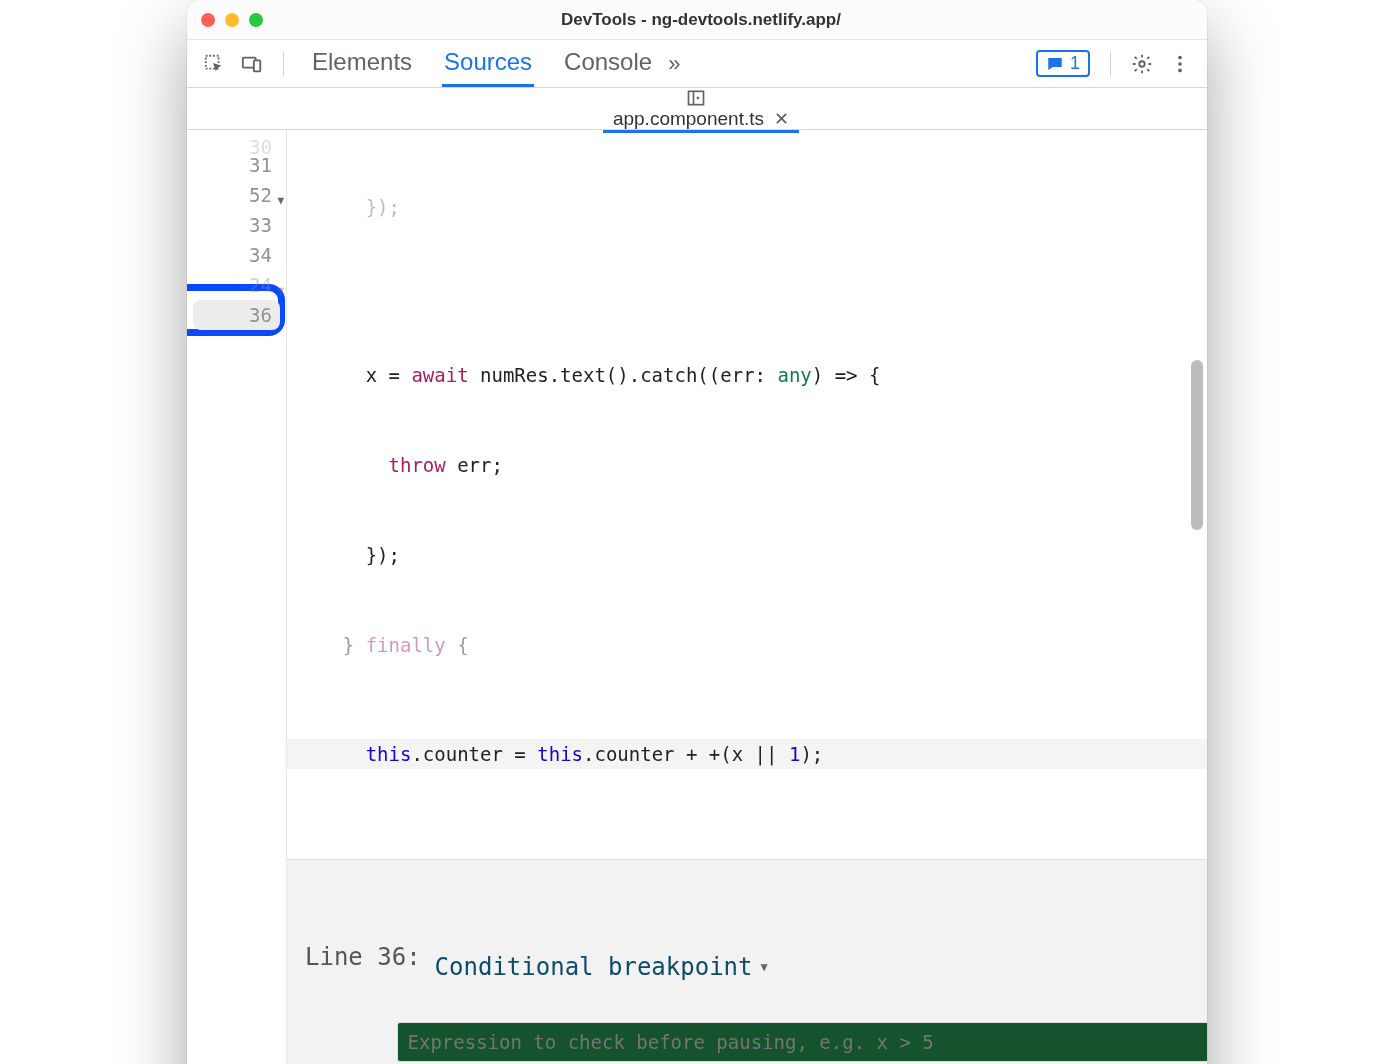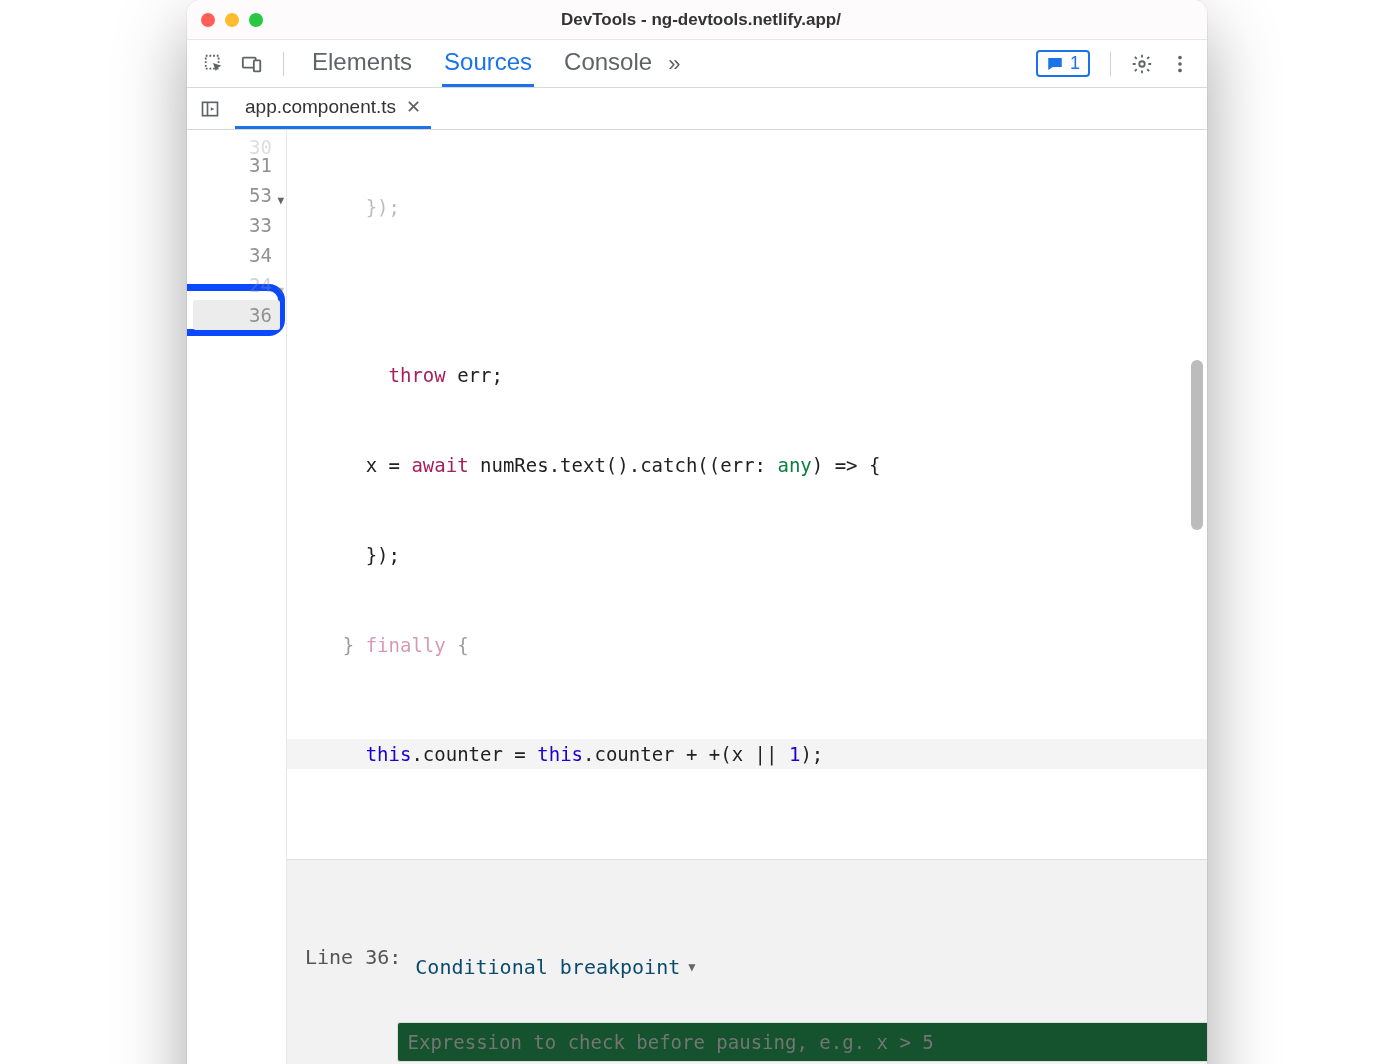--- a/index.html
+++ b/index.html
@@ -53,20 +53,21 @@
 .tb-spacer { flex: 1; }
 .tb-badge { display: flex; align-items: center; gap: 6px; border: 2px solid #1a73e8; border-radius: 4px; padding: 1px 8px; color: #1a73e8; font-size: 18px; font-weight: 500; margin-right: 6px; }
 .tb-badge svg { width: 18px; height: 18px; }
 
 .filebar {
   height: 42px;
   display: flex;
   align-items: center;
   border-bottom: 1px solid #d8d8d8;
   padding-left: 8px;
+  flex-direction: column;
 }
 .navpane-icon { width: 30px; height: 30px; display: flex; align-items: center; justify-content: center; margin-right: 10px; color: #5f6367; }
 .navpane-icon svg { width: 20px; height: 20px; }
 .file-tab {
   display: flex; align-items: center; gap: 10px;
   padding: 0 10px; height: 100%;
   border-bottom: 3px solid #1a73e8;
   font-size: 19px; color: #333;
 }
 .file-close { color: #5f6367; font-size: 18px; }
@@ -82,21 +83,21 @@
   color: #919191;
   font-family: Menlo, Consolas, monospace;
   font-size: 19px;
   line-height: 30px;
   user-select: none;
 }
 .gutter .gline { height: 30px; position: relative; }
 .gutter .fold::after {
   content: "▼"; position: absolute; right: -12px; top: 6px; font-size: 11px; color: #666;
 }
-.gutter .hi { background: #ececec; border-radius: 3px; margin: 0 -8px 0 6px; padding-right: 8px; }
+.gutter .hi { background: #ececec; border-radius: 8px; margin: 0 -8px 0 6px; padding-right: 8px; }
 .code {
   flex: 1;
   font-family: Menlo, Consolas, monospace;
   font-size: 19px;
   line-height: 30px;
   padding-top: 2px;
   white-space: pre;
   color: #222;
   overflow: hidden;
 }
@@ -106,21 +107,21 @@
 .kw2 { color: #0b7d3e; }
 .num { color: #1c00cf; }
 .this { color: #1c00cf; }
 
 .bp-panel {
   background: #f2f2f2;
   border-top: 1px solid #ddd;
   border-bottom: 1px solid #ddd;
   padding: 12px 18px 18px 18px;
 }
-.bp-head { display: flex; align-items: center; gap: 14px; font-size: 20px; color: #555; margin-bottom: 10px; }
+.bp-head { display: flex; align-items: center; gap: 14px; font-size: 24px; color: #555; margin-bottom: 10px; }
 .bp-type { color: #0c4a6e; display: inline-flex; align-items: center; gap: 6px; margin-top: 20px; }
 .bp-type::after { content: "▼"; font-size: 12px; color: #666; margin-left: 2px; }
 .bp-input {
   width: 100%; background: #14532d; border: 1px solid #ddd; border-radius: 3px;
   font-family: Menlo, Consolas, monospace; font-size: 19px; padding: 8px 10px;
   color: #999;
 }
 .bp-link { display: inline-flex; align-items: center; gap: 8px; margin-top: 26px; color: #1967d2; font-size: 20px; text-decoration: underline; }
 .bp-link svg { width: 20px; height: 20px; }
 
@@ -208,32 +209,32 @@
     </div>
   </div>
 
   <div class="editor-wrap">
     <div class="highlight-ring"></div>
     <div class="vscroll"></div>
 
     <div class="gutter">
       <div class="gline" style="opacity:.3;height:18px;">30</div>
       <div class="gline">31</div>
-      <div class="gline fold">53</div>
+      <div class="gline fold">52</div>
       <div class="gline">33</div>
       <div class="gline">34</div>
       <div class="gline fold" style="opacity:.4">24</div>
       <div class="gline hi">36</div>
     </div>
 
     <div class="code">
       <div class="cline" style="opacity:.3;height:18px;">      });</div>
       <div class="cline"></div>
+      <div class="cline"><span>      x = </span><span class="kw">await</span><span> numRes.text().catch((err: </span><span class="kw2">any</span><span>) =&gt; {</span></div>
       <div class="cline"><span>        </span><span class="kw">throw</span><span> err;</span></div>
-      <div class="cline"><span>      x = </span><span class="kw">await</span><span> numRes.text().catch((err: </span><span class="kw2">any</span><span>) =&gt; {</span></div>
       <div class="cline">      });</div>
       <div class="cline" style="opacity:.45"><span>    } </span><span class="kw">finally</span><span> {</span></div>
       <div class="cline hi"><span>      </span><span class="this">this</span><span>.counter = </span><span class="this">this</span><span>.counter + +(x || </span><span class="num">1</span><span>);</span></div>
 
       <div class="bp-panel">
         <div class="bp-head">
           <span>Line 36:</span>
           <span class="bp-type">Conditional breakpoint</span>
         </div>
         <input class="bp-input" placeholder="Expression to check before pausing, e.g. x &gt; 5" style="">

